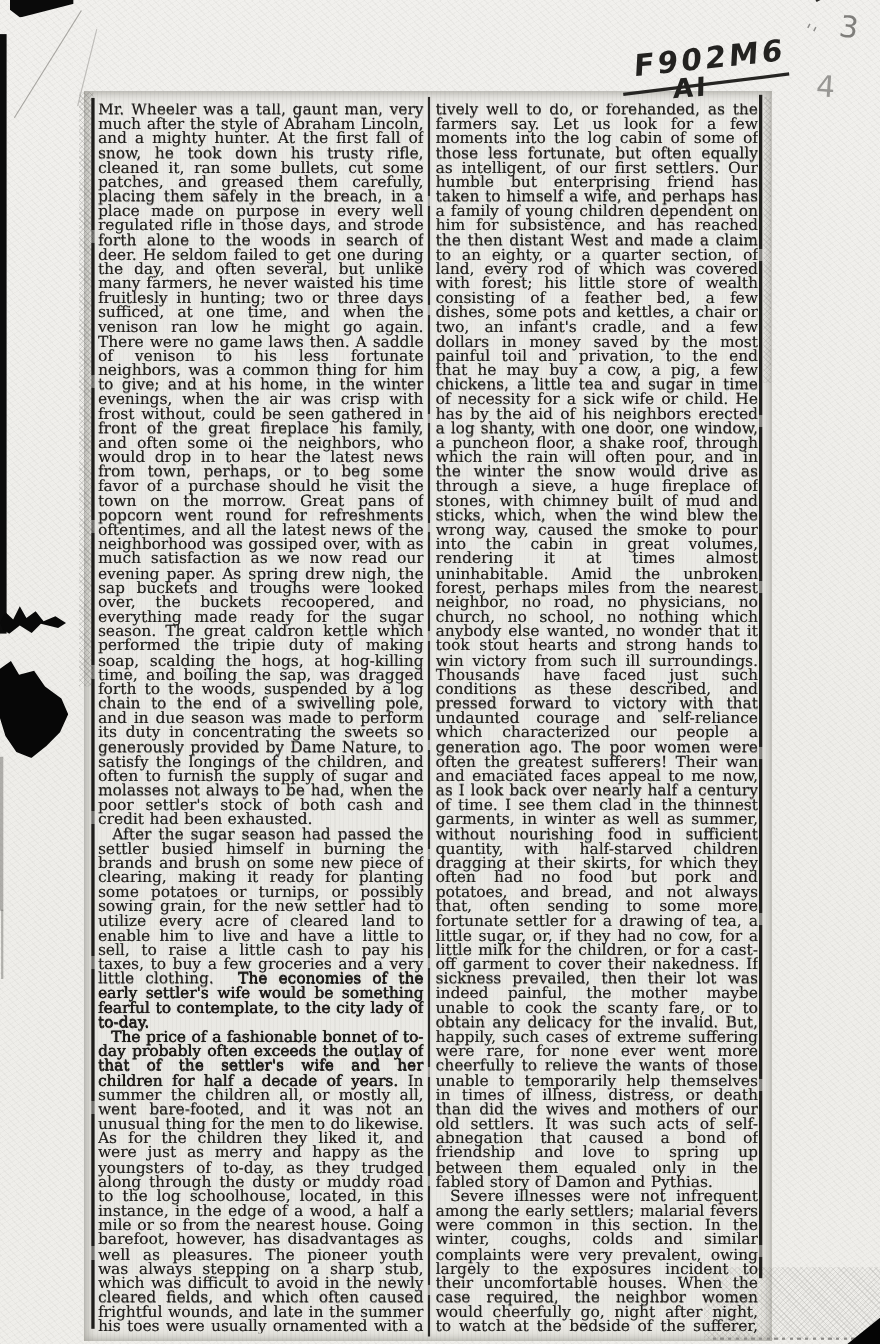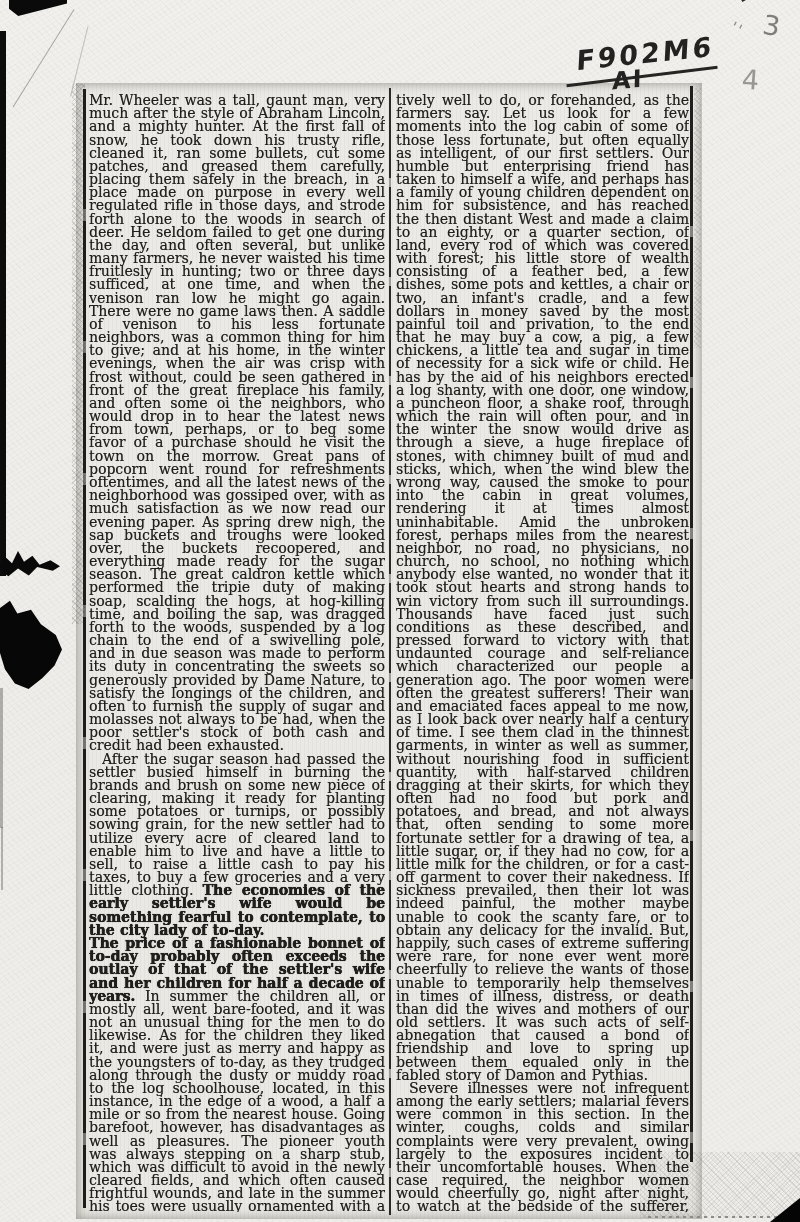--- a/index.html
+++ b/index.html
@@ -35,21 +35,21 @@
   .col{
     position:absolute; top:94px; width:296px; height:1118px;
     font-size:14px; line-height:13.17px; text-align:justify;
     color:#211f1d; text-shadow:.25px .25px .35px rgba(32,30,27,.6);
     word-spacing:.6px; overflow:hidden;
   }
   .col-left{left:89px;}
   .col-right{left:396px; width:293px;}
   .para{margin:0; text-indent:13px;}
   .para.noindent{text-indent:0;}
-  .heavy{font-weight:bold; text-shadow:0 0 .75px #151310, .3px .3px .4px #151310;}
+  .heavy{font-weight:normal; text-shadow:0 0 .75px #151310, .3px .3px .4px #151310;margin-left:12px;}
   
   .hand{position:absolute; font-family:"DejaVu Sans", sans-serif; color:#232220;}
   .hand-code{left:576px; top:38px; font-size:27px; font-weight:bold; letter-spacing:3px;
     transform:rotate(-6deg) skewX(-9deg);}
   .hand-underline{position:absolute; left:566px; top:75px; width:152px; height:2.6px; background:#262523;
     transform:rotate(-7deg);}
   .hand-sub{left:612px; top:66px; font-size:24px; font-weight:bold; letter-spacing:2px;
     transform:rotate(-5deg) skewX(-6deg);}
   .hand-stroke{position:absolute; left:742px; top:0px; width:30px; height:2.4px; background:#2b2a28;
     transform-origin:left center; transform:rotate(-28deg);}

